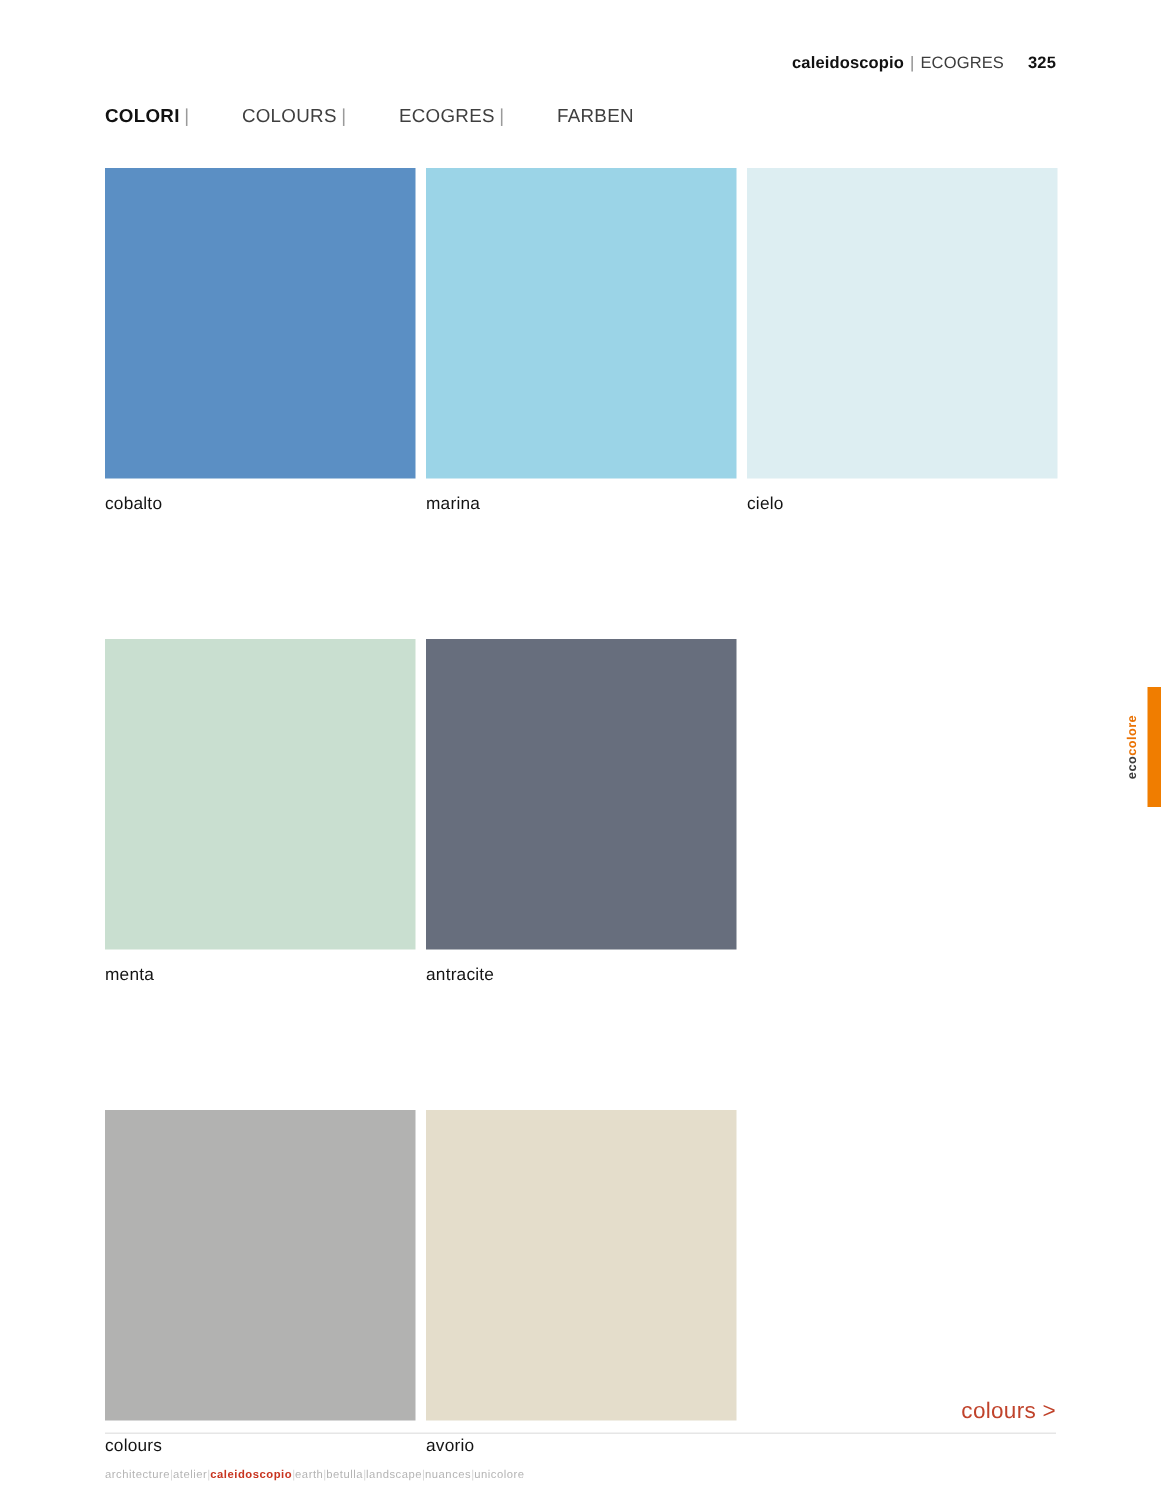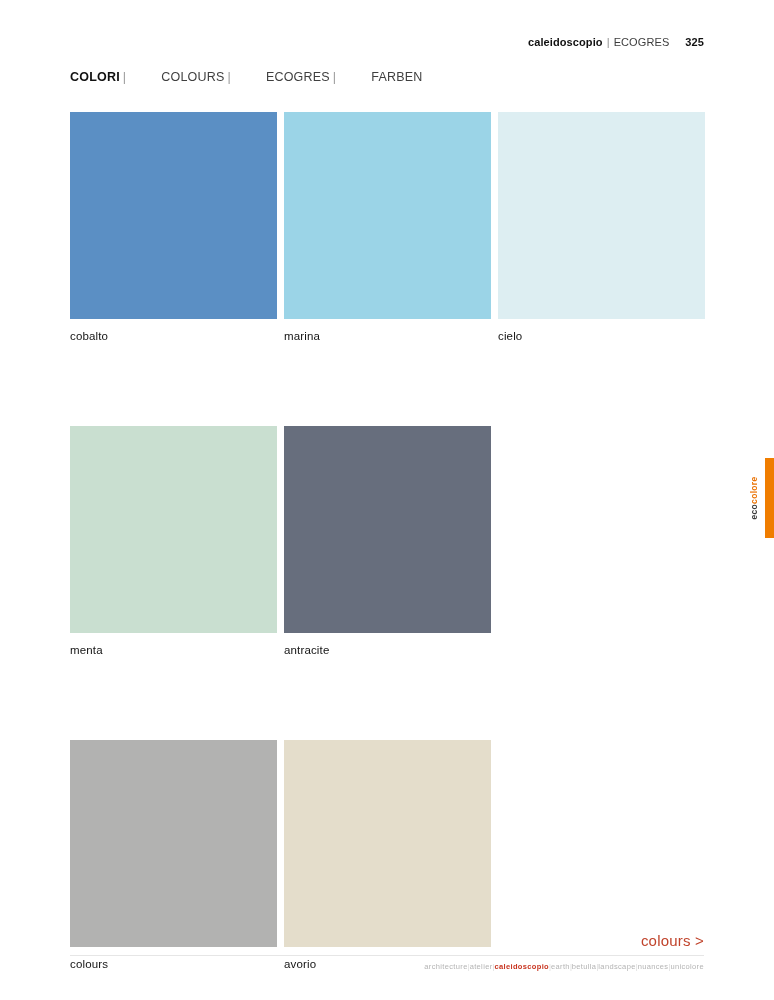--- a/index.html
+++ b/index.html
@@ -138,24 +138,24 @@
     text-decoration: none;
   }
 
   
   .footer {
     position: absolute;
     top: 955px;
     left: 70px;
     width: 634px;
     border-top: 1px solid #e6e6e6;
-    padding-top: 6px;
+    padding-top: 22px;
     display: flex;
     align-items: center;
-    justify-content: flex-end;
+    justify-content: flex-start;
   }
   .footer-item {
     font-size: 7.5px;
     color: #b4b4b4;
     letter-spacing: 0.35px;
     white-space: nowrap;
   }
   .footer-item.active {
     color: #c8341f;
     font-weight: bold;

